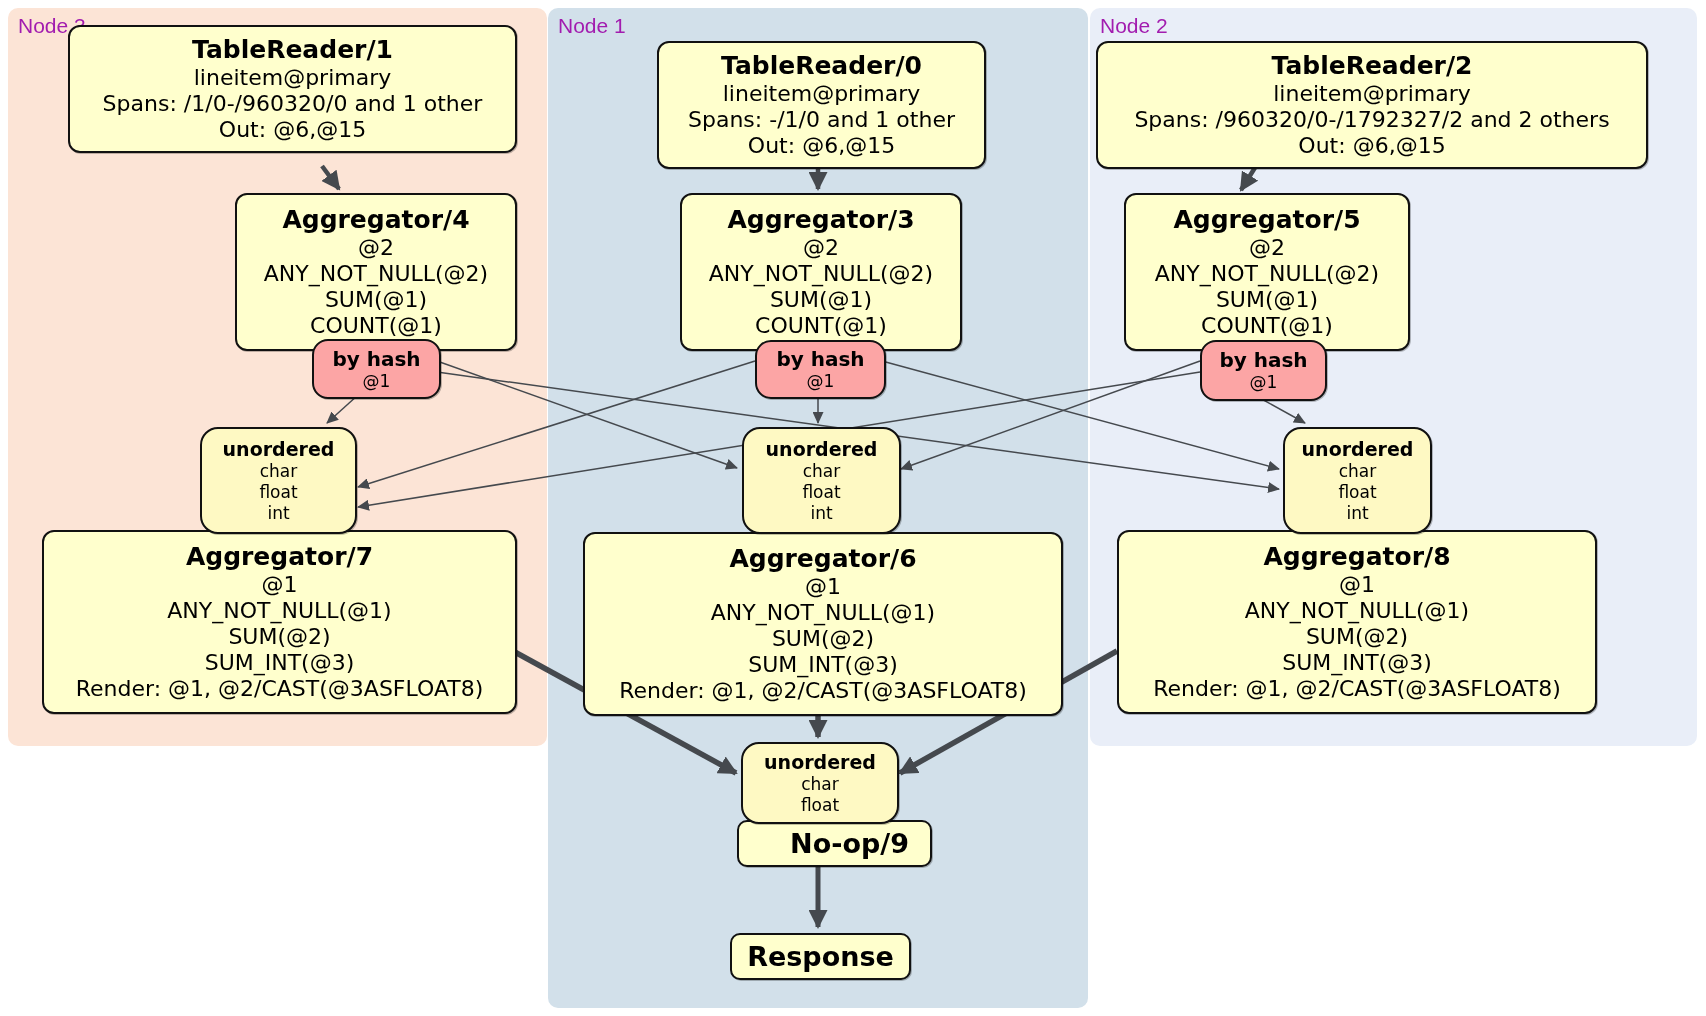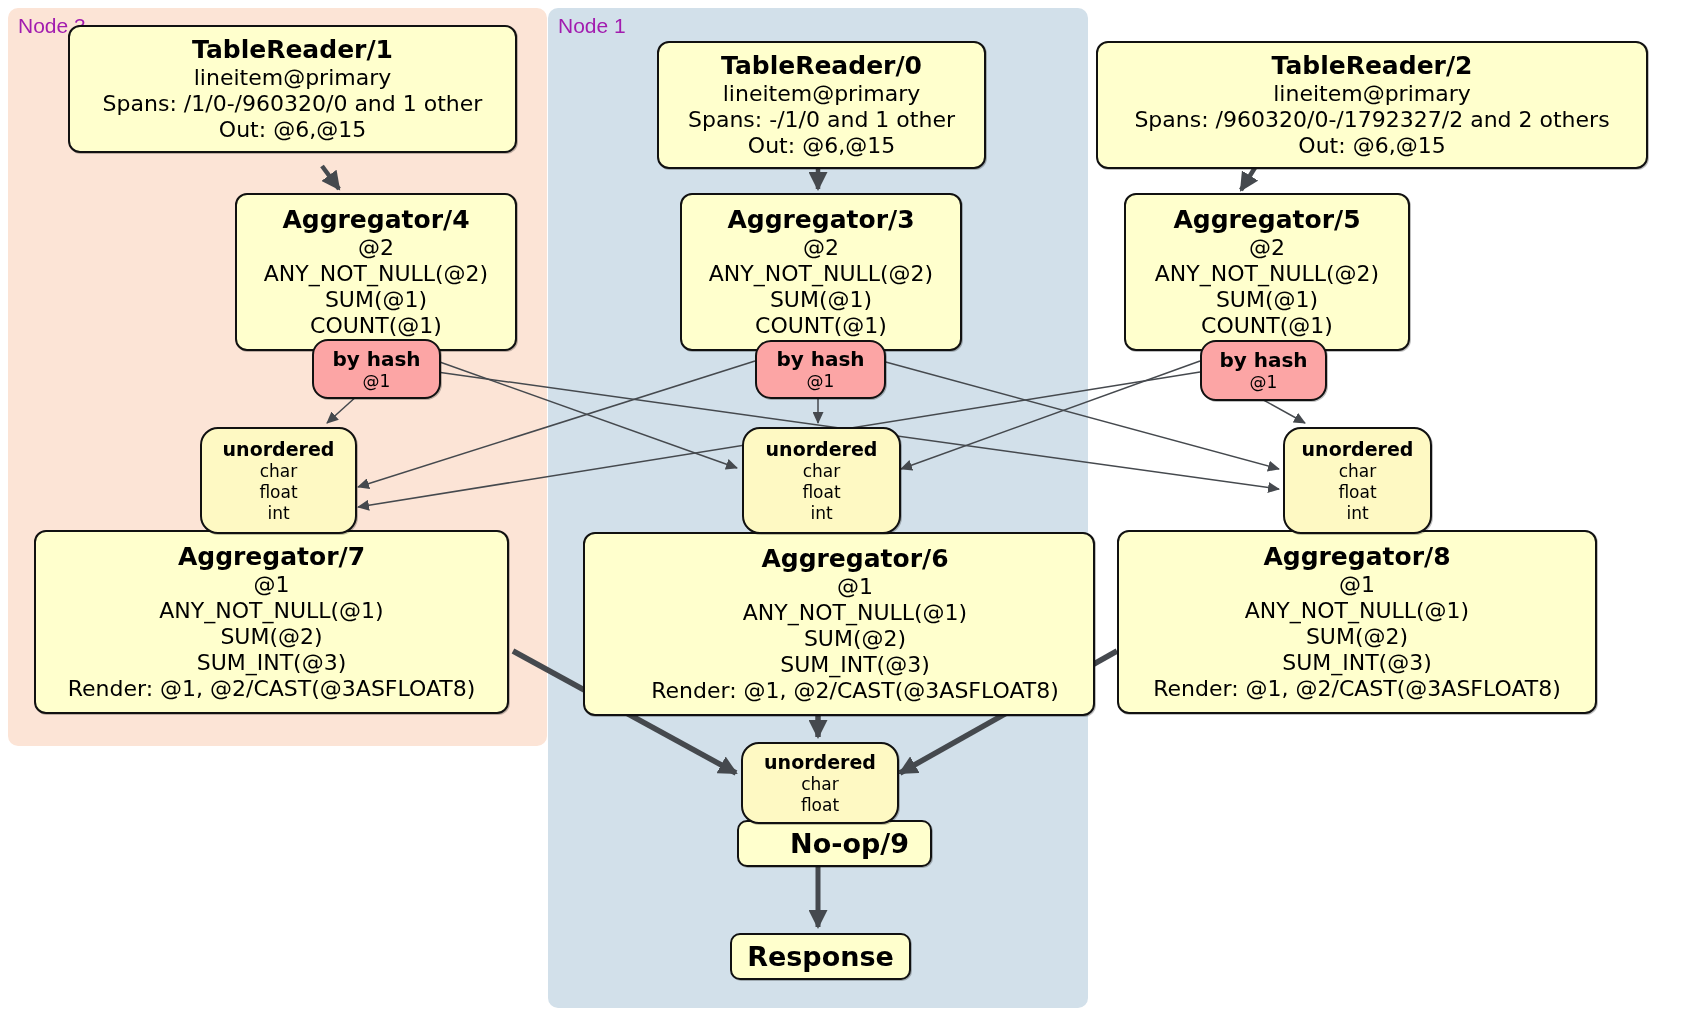--- a/index.html
+++ b/index.html
@@ -29,20 +29,23 @@
 </head>
 <body>
 
 <div id="stage">
 
   <div class="region" style="left:8px;top:8px;width:539px;height:738px;background:#fce4d6;">
     <span class="region-label">Node 3</span>
   </div>
   <div class="region" style="left:548px;top:8px;width:540px;height:1000px;background:#d2e0ea;">
     <span class="region-label">Node 1</span>
+  </div>
+  <div class="region" style="left:1090px;top:8px;width:607px;height:738px;background:#e9eef8;">
+    <span class="region-label">Node 2</span>
   </div>
 
   <svg id="edges" viewBox="0 0 1706 1016">
     <defs>
       <marker id="athin" markerUnits="userSpaceOnUse" markerWidth="13" markerHeight="11" refX="11" refY="5.5" orient="auto">
         <path d="M0,0 L12,5.5 L0,11 z" fill="#45494e"></path>
       </marker>
       <marker id="athick" markerUnits="userSpaceOnUse" markerWidth="23" markerHeight="19" refX="17" refY="9.5" orient="auto">
         <path d="M0,0 L19,9.5 L0,19 z" fill="#45494e"></path>
       </marker>
@@ -77,21 +80,21 @@
     <div class="l">Spans: /1/0-/960320/0 and 1 other</div>
     <div class="l">Out: @6,@15</div>
   </div>
   <div class="box" style="left:235px;top:193px;width:278px;height:154px;">
     <div class="t">Aggregator/4</div>
     <div class="l">@2</div>
     <div class="l">ANY_NOT_NULL(@2)</div>
     <div class="l">SUM(@1)</div>
     <div class="l">COUNT(@1)</div>
   </div>
-  <div class="box" style="left:34px;top:530px;width:471px;height:180px;align-items:center;">
+  <div class="box" style="left:42px;top:530px;width:471px;height:180px;align-items:center;">
     <div class="t">Aggregator/7</div>
     <div class="l">@1</div>
     <div class="l">ANY_NOT_NULL(@1)</div>
     <div class="l">SUM(@2)</div>
     <div class="l">SUM_INT(@3)</div>
     <div class="l">Render: @1, @2/CAST(@3ASFLOAT8)</div>
   </div>
 
   <div class="box" style="left:657px;top:41px;width:325px;height:124px;">
     <div class="t">TableReader/0</div>
@@ -99,21 +102,21 @@
     <div class="l">Spans: -/1/0 and 1 other</div>
     <div class="l">Out: @6,@15</div>
   </div>
   <div class="box" style="left:680px;top:193px;width:278px;height:154px;">
     <div class="t">Aggregator/3</div>
     <div class="l">@2</div>
     <div class="l">ANY_NOT_NULL(@2)</div>
     <div class="l">SUM(@1)</div>
     <div class="l">COUNT(@1)</div>
   </div>
-  <div class="box" style="left:583px;top:532px;width:476px;height:180px;padding-left:32px;">
+  <div class="box" style="left:583px;top:532px;width:476px;height:180px;">
     <div class="t">Aggregator/6</div>
     <div class="l">@1</div>
     <div class="l">ANY_NOT_NULL(@1)</div>
     <div class="l">SUM(@2)</div>
     <div class="l">SUM_INT(@3)</div>
     <div class="l">Render: @1, @2/CAST(@3ASFLOAT8)</div>
   </div>
   <div class="box lone" style="left:737px;top:820px;width:161px;height:43px;border-radius:10px;padding-left:30px;">
     <div class="t">No-op/9</div>
   </div>

